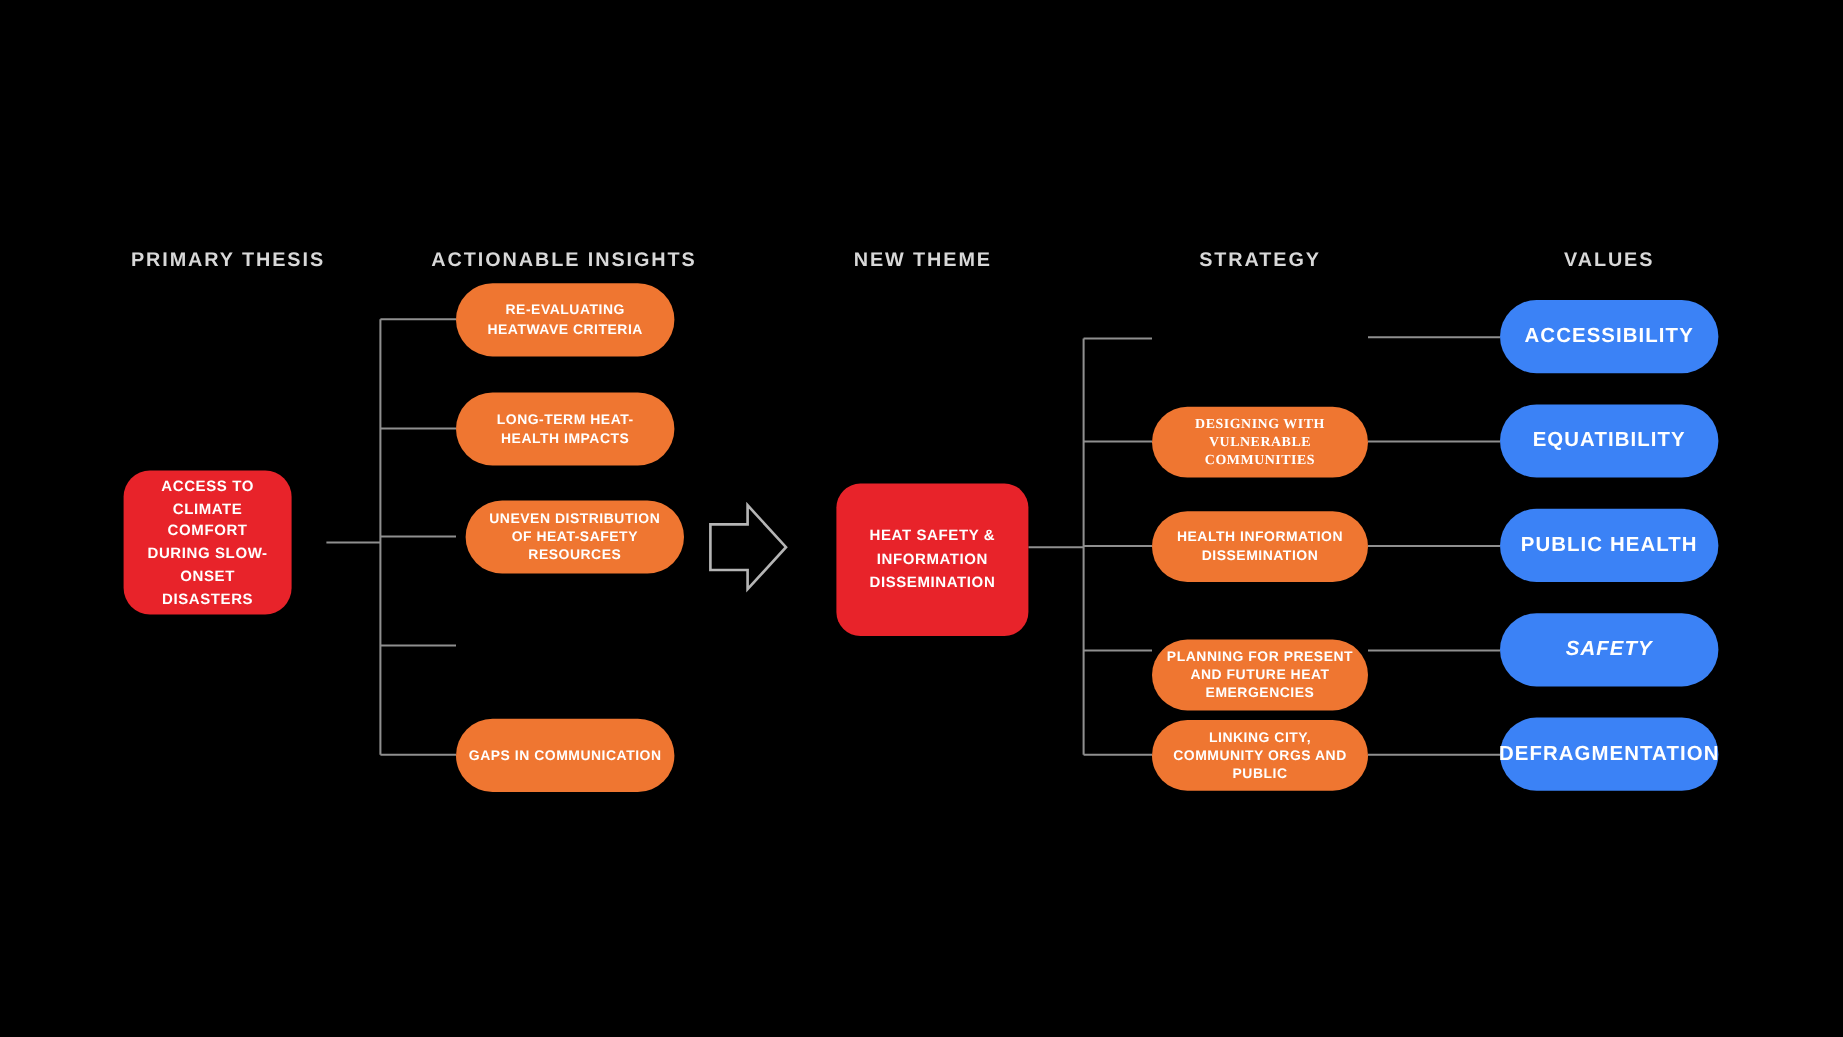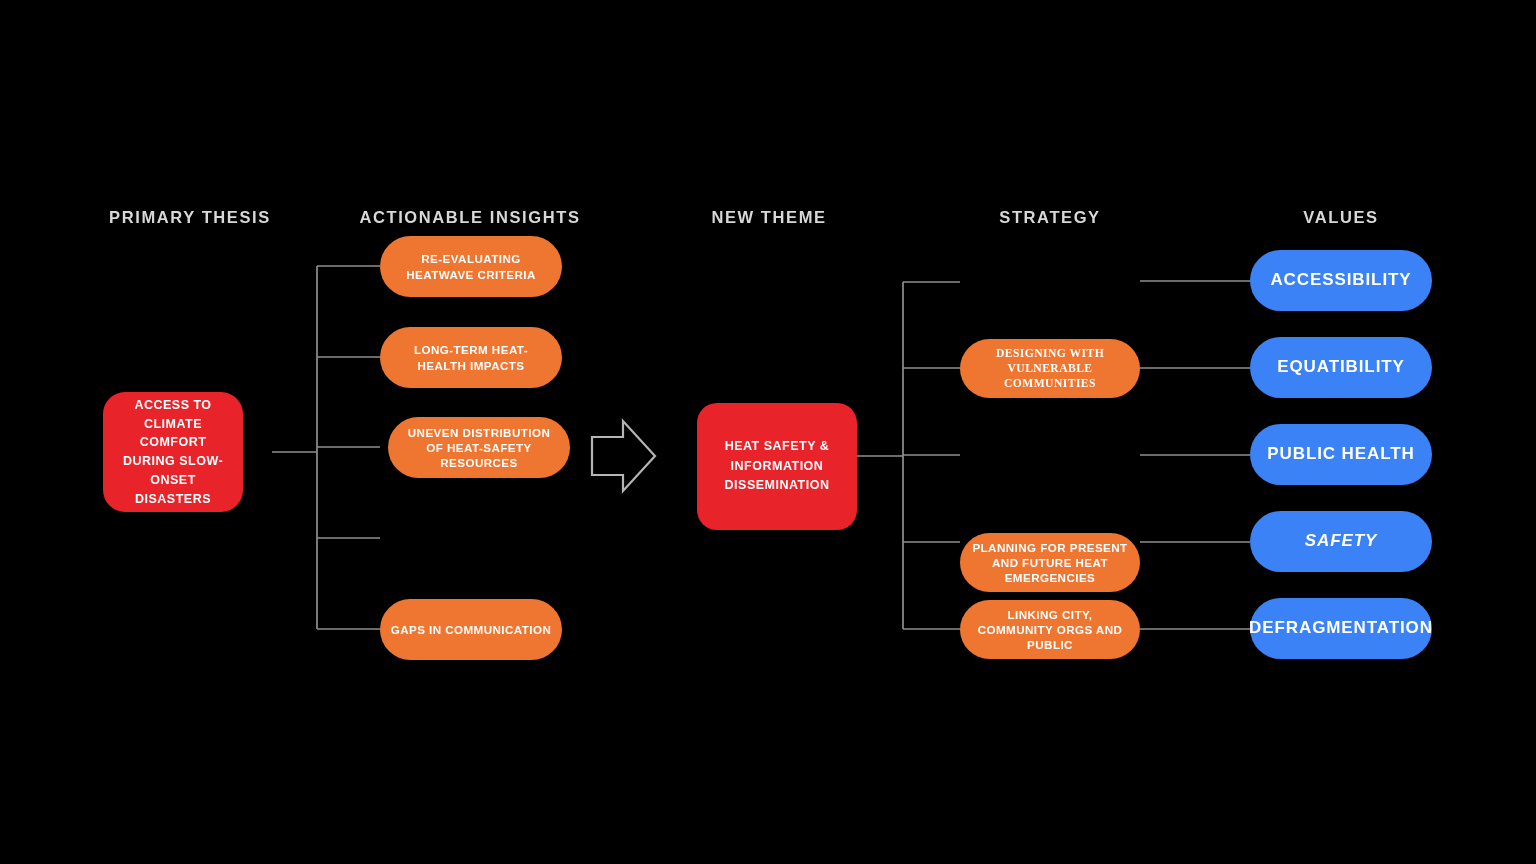--- a/index.html
+++ b/index.html
@@ -131,20 +131,21 @@
   <div class="node node-thesis" style="left:103px; top:392px; width:140px; height:120px;">ACCESS TO CLIMATE COMFORT DURING SLOW-ONSET DISASTERS</div>
 
   <div class="node node-insight" style="left:380px; top:327px; width:182px; height:61px;">LONG-TERM HEAT-HEALTH IMPACTS</div>
   <div class="node node-insight" style="left:380px; top:236px; width:182px; height:61px;">RE-EVALUATING HEATWAVE CRITERIA</div>
   <div class="node node-insight" style="left:388px; top:417px; width:182px; height:61px;">UNEVEN DISTRIBUTION OF HEAT-SAFETY RESOURCES</div>
   <div class="node node-insight" style="left:380px; top:599px; width:182px; height:61px;">GAPS IN COMMUNICATION</div>
 
   <div class="node node-theme" style="left:697px; top:393px; width:160px; height:127px;margin-top:10px;">HEAT SAFETY &amp; INFORMATION DISSEMINATION</div>
 
   <div class="node node-strategy" style="left:960px; top:339px; width:180px; height:59px;font-family:Liberation Serif, serif;">DESIGNING WITH VULNERABLE COMMUNITIES</div>
+  <div class="node node-strategy" style="left:960px; top:426px; width:180px; height:59px;">HEALTH INFORMATION DISSEMINATION</div>
   <div class="node node-strategy" style="left:960px; top:513px; width:180px; height:59px;margin-top:20px;">PLANNING FOR PRESENT AND FUTURE HEAT EMERGENCIES</div>
   <div class="node node-strategy" style="left:960px; top:600px; width:180px; height:59px;">LINKING CITY, COMMUNITY ORGS AND PUBLIC</div>
 
   <div class="node node-value" style="left:1250px; top:250px; width:182px; height:61px;">ACCESSIBILITY</div>
   <div class="node node-value" style="left:1250px; top:337px; width:182px; height:61px;text-align:center;">EQUATIBILITY</div>
   <div class="node node-value" style="left:1250px; top:424px; width:182px; height:61px;">PUBLIC HEALTH</div>
   <div class="node node-value" style="left:1250px; top:511px; width:182px; height:61px;font-style:italic;">SAFETY</div>
   <div class="node node-value" style="left:1250px; top:598px; width:182px; height:61px;">DEFRAGMENTATION</div>
 
 </div>

